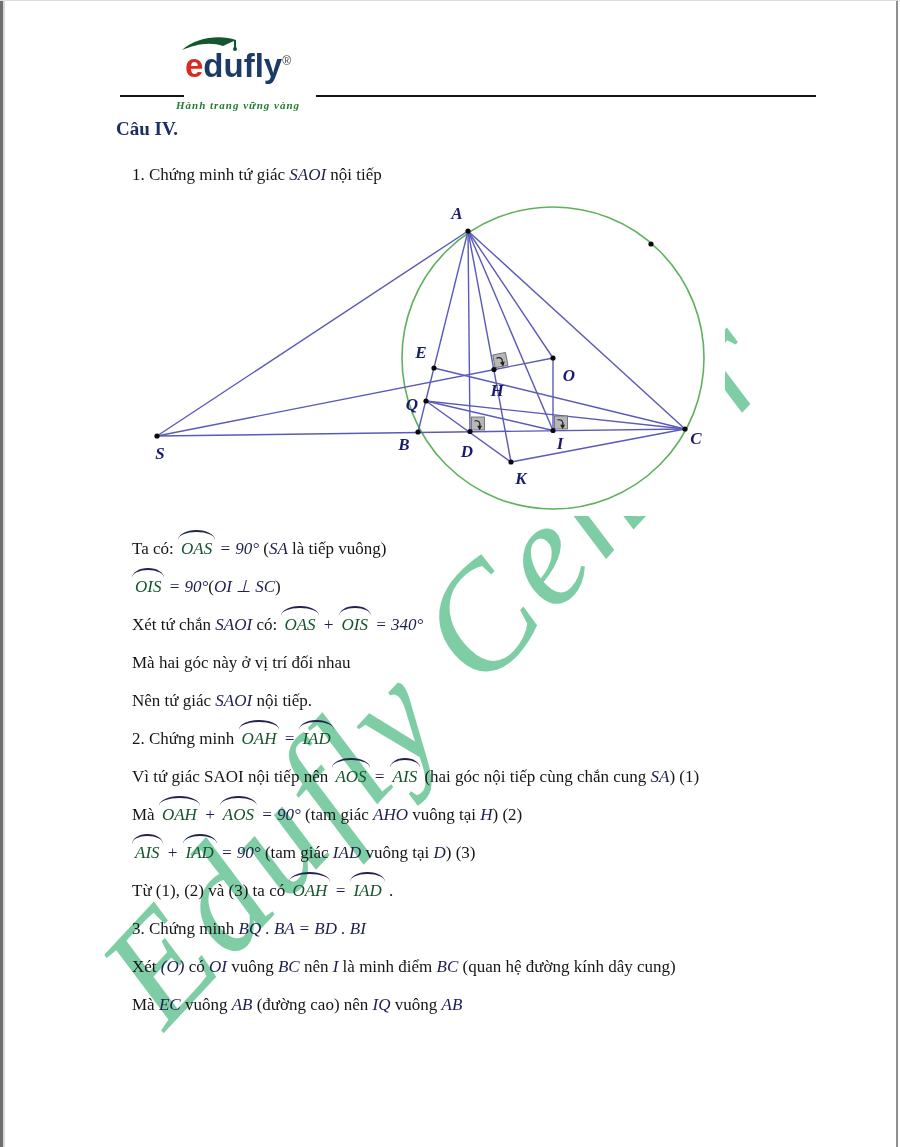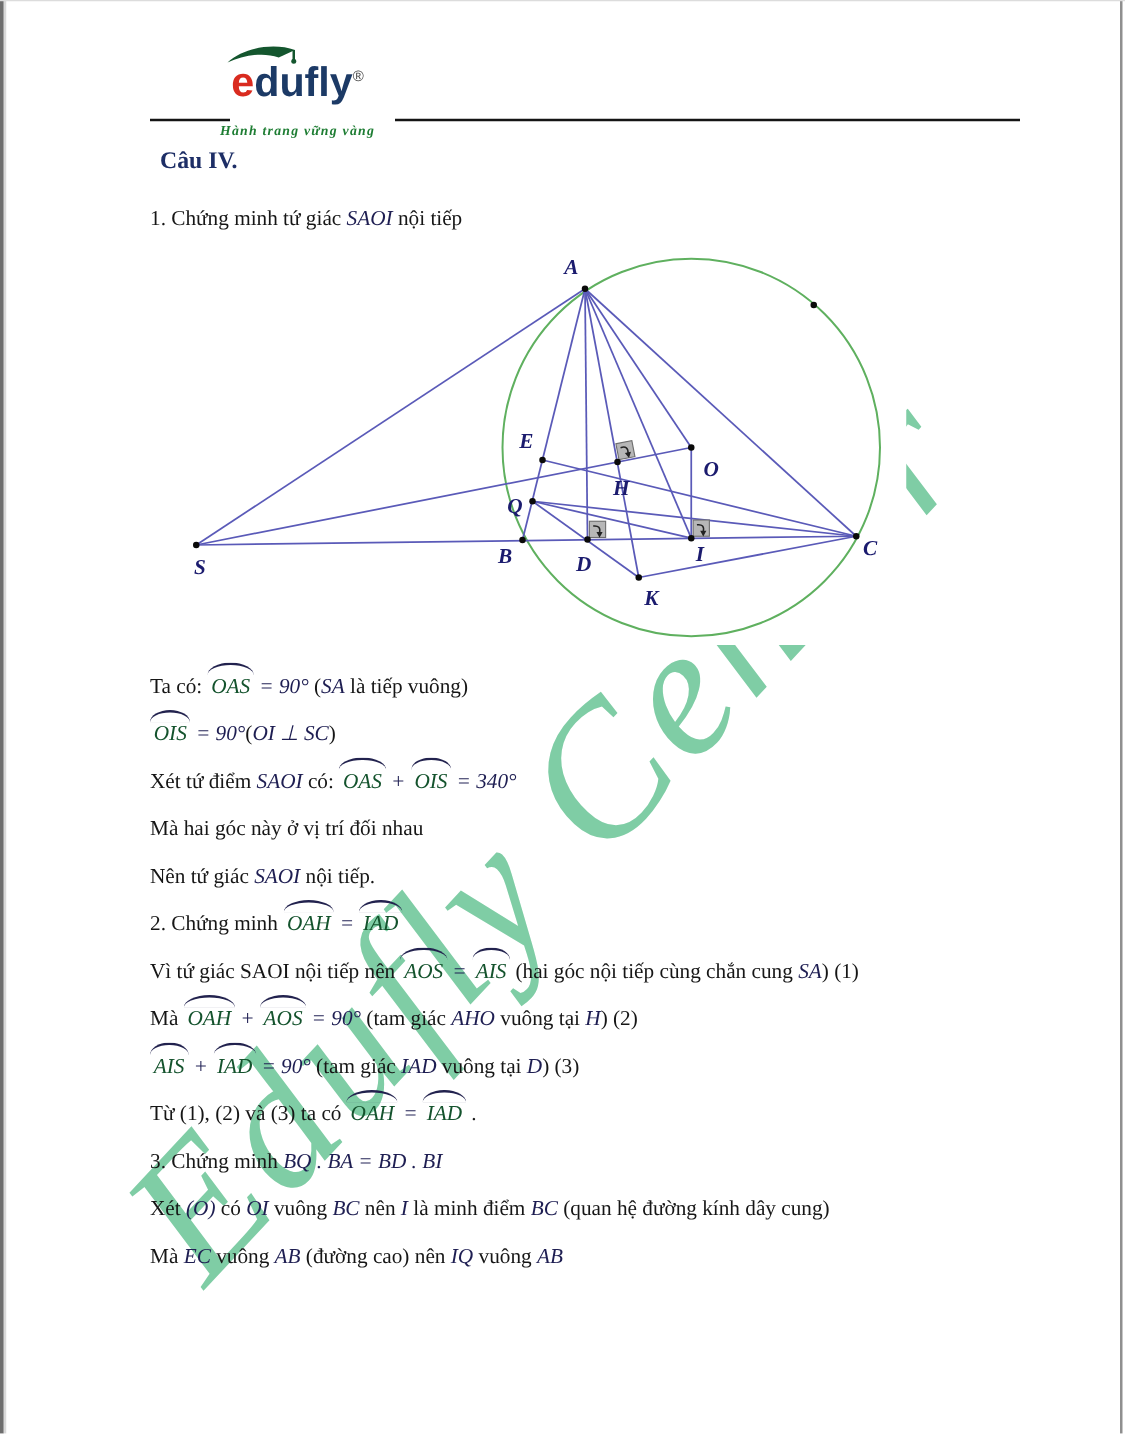--- a/index.html
+++ b/index.html
@@ -23,31 +23,31 @@
   .logo-e{color:#d92b1f;}
   .logo-rest{color:#1c3a66;}
   .logo-reg{font-size:12px;color:#444;vertical-align:super;font-weight:normal;}
   .logo-cap{position:absolute;left:-4px;top:-10px;}
   .tagline{font-family:"Liberation Serif",serif;font-style:italic;font-weight:bold;
            font-size:11px;color:#1e7d33;letter-spacing:1px;margin-top:16px;}
   .rule{position:absolute;top:95px;height:2px;background:#141414;z-index:3;}
   .rule-left{left:120px;width:64px;}
   .rule-right{left:316px;width:500px;}
 
-  .heading{position:absolute;left:128px;top:118px;z-index:3;font-size:19px;font-weight:bold;
+  .heading{position:absolute;left:116px;top:118px;z-index:3;font-size:19px;font-weight:bold;
            color:#1d2e66;}
 
   .problem{position:absolute;left:120px;top:150px;z-index:3;font-size:17px;}
 
   
   .figure{position:absolute;left:128px;top:190px;width:597px;height:326px;background:#fff;z-index:2;}
 
   
   .solution{position:absolute;left:120px;top:524px;width:710px;z-index:3;font-size:17px;}
-  .line{line-height:27px;padding-top:11px;white-space:nowrap;}
+  .line{line-height:27px;padding-top:11px;white-space:nowrap;margin-left:12px;}
   .plain{color:#161616;}
   .math{font-style:italic;color:#1e1e52;}
   .hat{font-style:italic;color:#14532d;position:relative;display:inline-block;padding:0 2px;margin:0 1px;}
   .hat::before{content:"";position:absolute;left:-1px;right:-1px;top:-5px;height:8px;
                border-top:2px solid #22224e;border-radius:50% / 100% 100% 0 0;}
 </style>
 </head>
 <body>
 
 <div class="page">
@@ -128,21 +128,21 @@
         <text x="421" y="358" fill="#1b1b6e" text-anchor="middle" font-size="17" font-style="italic" font-weight="bold" font-family="&quot;Liberation Serif&quot;, serif">E</text>
         <text x="497" y="396" fill="#1b1b6e" text-anchor="middle" font-size="17" font-style="italic" font-weight="bold" font-family="&quot;Liberation Serif&quot;, serif">H</text>
         <text x="412" y="410" fill="#1b1b6e" text-anchor="middle" font-size="17" font-style="italic" font-weight="bold" font-family="&quot;Liberation Serif&quot;, serif">Q</text>
         <text x="521" y="484" fill="#1b1b6e" text-anchor="middle" font-size="17" font-style="italic" font-weight="bold" font-family="&quot;Liberation Serif&quot;, serif">K</text>
       </svg>
   </div>
 
   <div class="solution" id="solution">
       <div class="line"><span class="plain">Ta có: </span><span class="hat">OAS</span><span class="math"> = 90°</span><span class="plain"> (</span><span class="math">SA</span><span class="plain"> là tiếp vuông)</span></div>
       <div class="line"><span class="hat">OIS</span><span class="math"> = 90°</span><span class="plain">(</span><span class="math">OI ⊥ SC</span><span class="plain">)</span></div>
-      <div class="line"><span class="plain">Xét tứ điểm </span><span class="math">SAOI</span><span class="plain"> có: </span><span class="hat">OAS</span><span class="math"> + </span><span class="hat">OIS</span><span class="math"> = 340°</span></div>
+      <div class="line"><span class="plain">Xét tứ chắn </span><span class="math">SAOI</span><span class="plain"> có: </span><span class="hat">OAS</span><span class="math"> + </span><span class="hat">OIS</span><span class="math"> = 340°</span></div>
       <div class="line"><span class="plain">Mà hai góc này ở vị trí đối nhau</span></div>
       <div class="line"><span class="plain">Nên tứ giác </span><span class="math">SAOI</span><span class="plain"> nội tiếp.</span></div>
       <div class="line"><span class="plain">2. Chứng minh </span><span class="hat">OAH</span><span class="math"> = </span><span class="hat">IAD</span></div>
       <div class="line"><span class="plain">Vì tứ giác SAOI nội tiếp nên </span><span class="hat">AOS</span><span class="math"> = </span><span class="hat">AIS</span><span class="plain"> (hai góc nội tiếp cùng chắn cung </span><span class="math">SA</span><span class="plain">)  (1)</span></div>
       <div class="line"><span class="plain">Mà </span><span class="hat">OAH</span><span class="math"> + </span><span class="hat">AOS</span><span class="math"> = 90°</span><span class="plain"> (tam giác </span><span class="math">AHO</span><span class="plain"> vuông tại </span><span class="math">H</span><span class="plain">)   (2)</span></div>
       <div class="line"><span class="hat">AIS</span><span class="math"> + </span><span class="hat">IAD</span><span class="math"> = 90°</span><span class="plain">  (tam giác </span><span class="math">IAD</span><span class="plain"> vuông tại </span><span class="math">D</span><span class="plain">)   (3)</span></div>
       <div class="line"><span class="plain">Từ (1), (2) và (3) ta có </span><span class="hat">OAH</span><span class="math"> = </span><span class="hat">IAD</span><span class="plain"> .</span></div>
       <div class="line"><span class="plain">3. Chứng minh </span><span class="math">BQ . BA = BD . BI</span></div>
       <div class="line"><span class="plain">Xét </span><span class="math">(O)</span><span class="plain"> có </span><span class="math">OI</span><span class="plain"> vuông </span><span class="math">BC</span><span class="plain"> nên </span><span class="math">I</span><span class="plain"> là minh điểm </span><span class="math">BC</span><span class="plain"> (quan hệ đường kính dây cung)</span></div>
       <div class="line"><span class="plain">Mà </span><span class="math">EC</span><span class="plain"> vuông </span><span class="math">AB</span><span class="plain"> (đường cao) nên </span><span class="math">IQ</span><span class="plain"> vuông </span><span class="math">AB</span></div>

